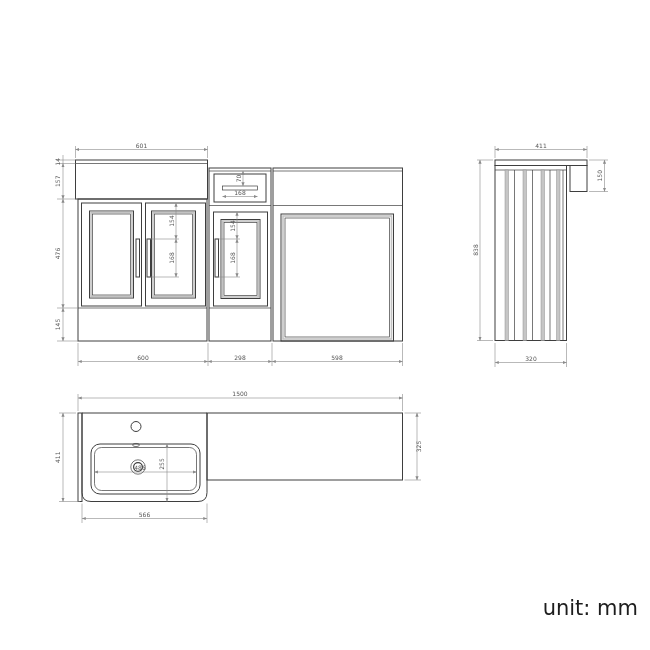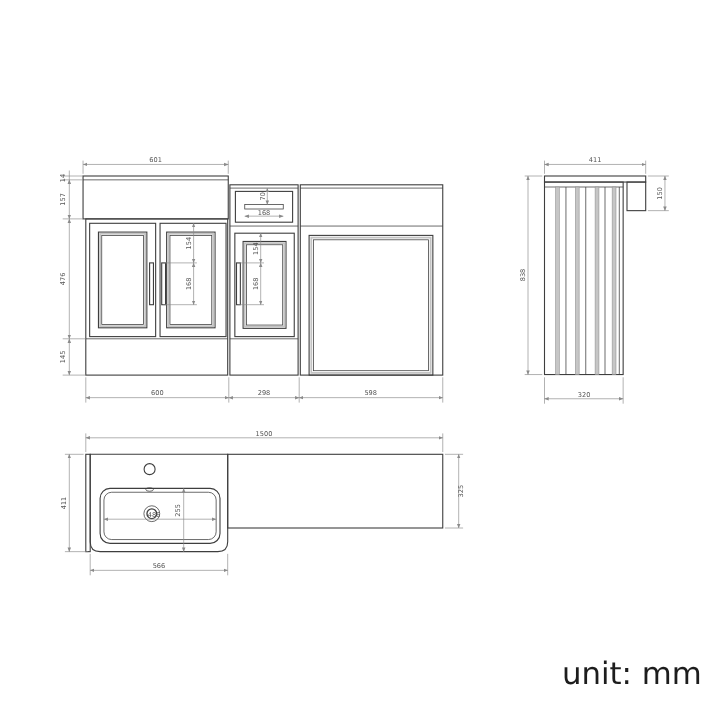--- a/index.html
+++ b/index.html
@@ -5,21 +5,21 @@
   html,body{margin:0;padding:0;background:#fff;}
   body{width:650px;height:650px;position:relative;font-family:"DejaVu Sans",sans-serif;}
   svg{position:absolute;left:0;top:0;}
   .s  {stroke:#3e3e3e;stroke-width:1;fill:none;}
   .s2 {stroke:#3e3e3e;stroke-width:.7;fill:none;}
   .gb {stroke:#c3c3c3;stroke-width:1.6;fill:none;}
   .gs {fill:#c6c6c6;stroke:#8f8f8f;stroke-width:.5;}
   .d  {stroke:#8a8a8a;stroke-width:.6;fill:none;}
   .t  {font-family:"DejaVu Sans",sans-serif;font-size:6px;fill:#555;text-anchor:middle;}
   .handle{fill:#fff;stroke:#3e3e3e;stroke-width:1;}
-  .unit-label{position:absolute;top:596px;right:12px;font-size:28px;color:#1d1d1d;}
+  .unit-label{position:absolute;top:596px;right:12px;font-size:21px;color:#1d1d1d;}
 </style>
 </head>
 <body>
 
 <svg width="650" height="650" viewBox="0 0 650 650">
   <defs>
     <marker id="arr" viewBox="0 0 10 10" refX="9" refY="5" markerWidth="7" markerHeight="7" orient="auto-start-reverse">
       <path d="M0,1.2 L9.5,5 L0,8.8 z" fill="#8a8a8a"></path>
     </marker>
   </defs>

